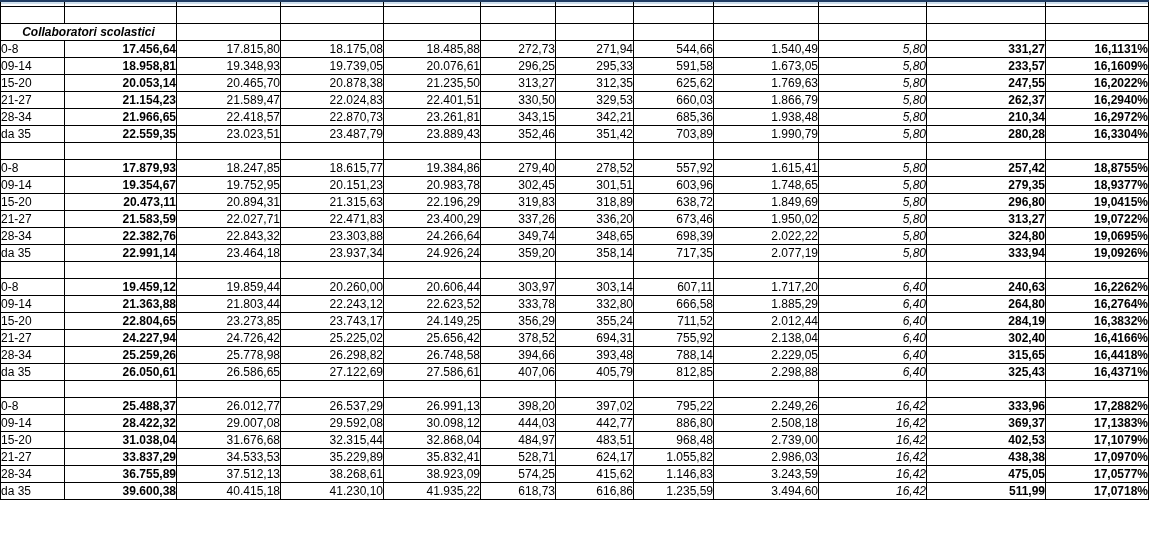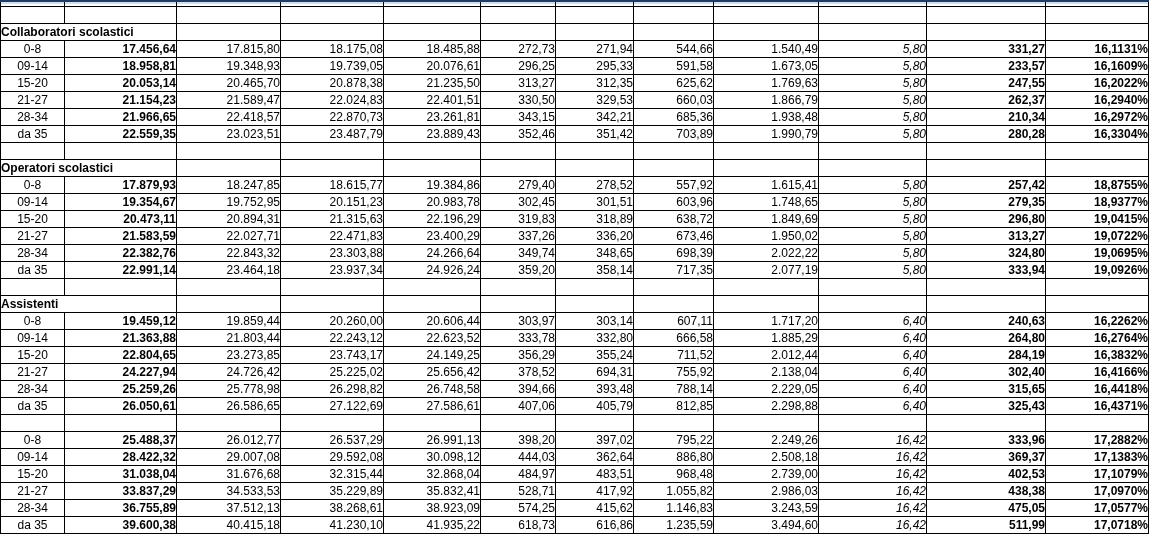--- a/index.html
+++ b/index.html
@@ -34,27 +34,28 @@
     vertical-align: middle;
   }
   tr.toprow td {
     height: 4px;
     line-height: 4px;
     background: linear-gradient(to bottom, var(--top-fill, #cfe0ee) 0px, var(--top-fill, #cfe0ee) 2px, #ffffff 2px);
     border-top: none;
   }
   tr.datarow { height: 17px; }
   td.lbl {
+    text-align: left;
+    padding-left: 2px;
+  }
+  td.sect {
     text-align: center;
     padding-left: 2px;
-  }
-  td.sect {
-    text-align: left;
-    padding-left: 2px;
     font-weight: bold;
+    font-style: italic;
   }
   td.num {
     text-align: right;
     padding-right: 7px;
   }
   td.b { font-weight: bold; }
   td.c9 {
     padding-right: 14px;
     vertical-align: bottom;
     padding-bottom: 1px;
@@ -215,33 +216,20 @@
           <td></td>
           <td></td>
           <td></td>
           <td></td>
           <td></td>
           <td></td>
           <td></td>
           <td></td>
         </tr>
         <tr class="datarow">
-          <td class="sect" colspan="2">Operatori scolastici</td>
-          <td></td>
-          <td></td>
-          <td></td>
-          <td></td>
-          <td></td>
-          <td></td>
-          <td></td>
-          <td></td>
-          <td></td>
-          <td></td>
-        </tr>
-        <tr class="datarow">
           <td class="lbl">0-8</td>
           <td class="num b">17.879,93</td>
           <td class="num">18.247,85</td>
           <td class="num">18.615,77</td>
           <td class="num">19.384,86</td>
           <td class="num">279,40</td>
           <td class="num">278,52</td>
           <td class="num">557,92</td>
           <td class="num">1.615,41</td>
           <td class="num c9">5,80</td>
@@ -314,33 +302,20 @@
           <td class="num">358,14</td>
           <td class="num">717,35</td>
           <td class="num">2.077,19</td>
           <td class="num c9">5,80</td>
           <td class="num b">333,94</td>
           <td class="num b pct">19,0926%</td>
         </tr>
         <tr class="datarow">
           <td></td>
           <td></td>
-          <td></td>
-          <td></td>
-          <td></td>
-          <td></td>
-          <td></td>
-          <td></td>
-          <td></td>
-          <td></td>
-          <td></td>
-          <td></td>
-        </tr>
-        <tr class="datarow">
-          <td class="sect" colspan="2">Assistenti</td>
           <td></td>
           <td></td>
           <td></td>
           <td></td>
           <td></td>
           <td></td>
           <td></td>
           <td></td>
           <td></td>
           <td></td>
@@ -457,21 +432,21 @@
           <td class="num b">333,96</td>
           <td class="num b pct">17,2882%</td>
         </tr>
         <tr class="datarow">
           <td class="lbl">09-14</td>
           <td class="num b">28.422,32</td>
           <td class="num">29.007,08</td>
           <td class="num">29.592,08</td>
           <td class="num">30.098,12</td>
           <td class="num">444,03</td>
-          <td class="num">362,64</td>
+          <td class="num">442,77</td>
           <td class="num">886,80</td>
           <td class="num">2.508,18</td>
           <td class="num c9">16,42</td>
           <td class="num b">369,37</td>
           <td class="num b pct">17,1383%</td>
         </tr>
         <tr class="datarow">
           <td class="lbl">15-20</td>
           <td class="num b">31.038,04</td>
           <td class="num">31.676,68</td>
@@ -485,21 +460,21 @@
           <td class="num b">402,53</td>
           <td class="num b pct">17,1079%</td>
         </tr>
         <tr class="datarow">
           <td class="lbl">21-27</td>
           <td class="num b">33.837,29</td>
           <td class="num">34.533,53</td>
           <td class="num">35.229,89</td>
           <td class="num">35.832,41</td>
           <td class="num">528,71</td>
-          <td class="num">417,92</td>
+          <td class="num">624,17</td>
           <td class="num">1.055,82</td>
           <td class="num">2.986,03</td>
           <td class="num c9">16,42</td>
           <td class="num b">438,38</td>
           <td class="num b pct">17,0970%</td>
         </tr>
         <tr class="datarow">
           <td class="lbl">28-34</td>
           <td class="num b">36.755,89</td>
           <td class="num">37.512,13</td>

